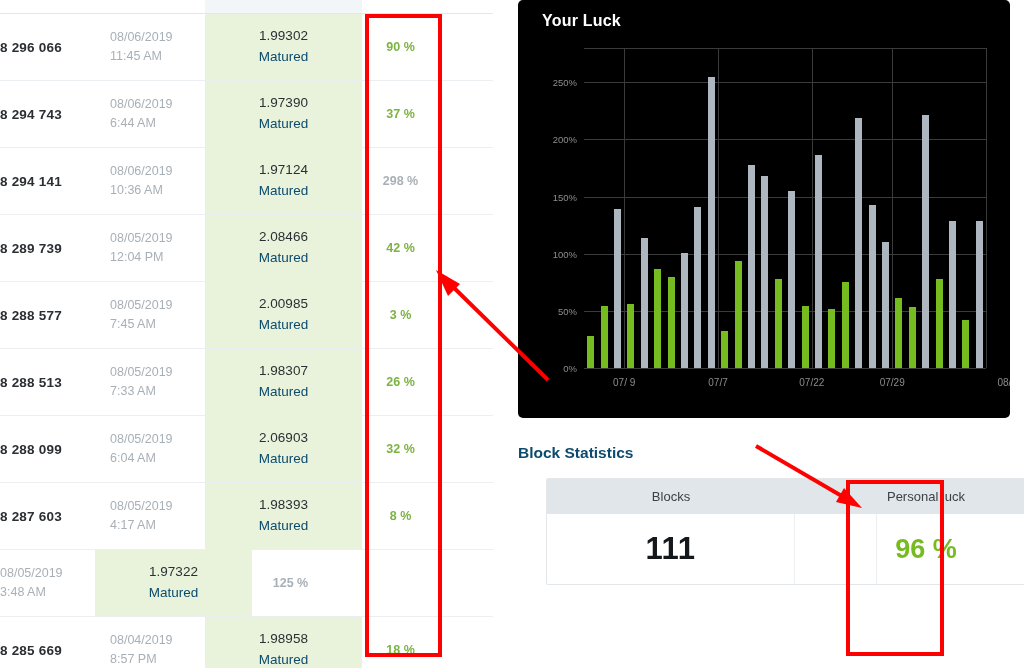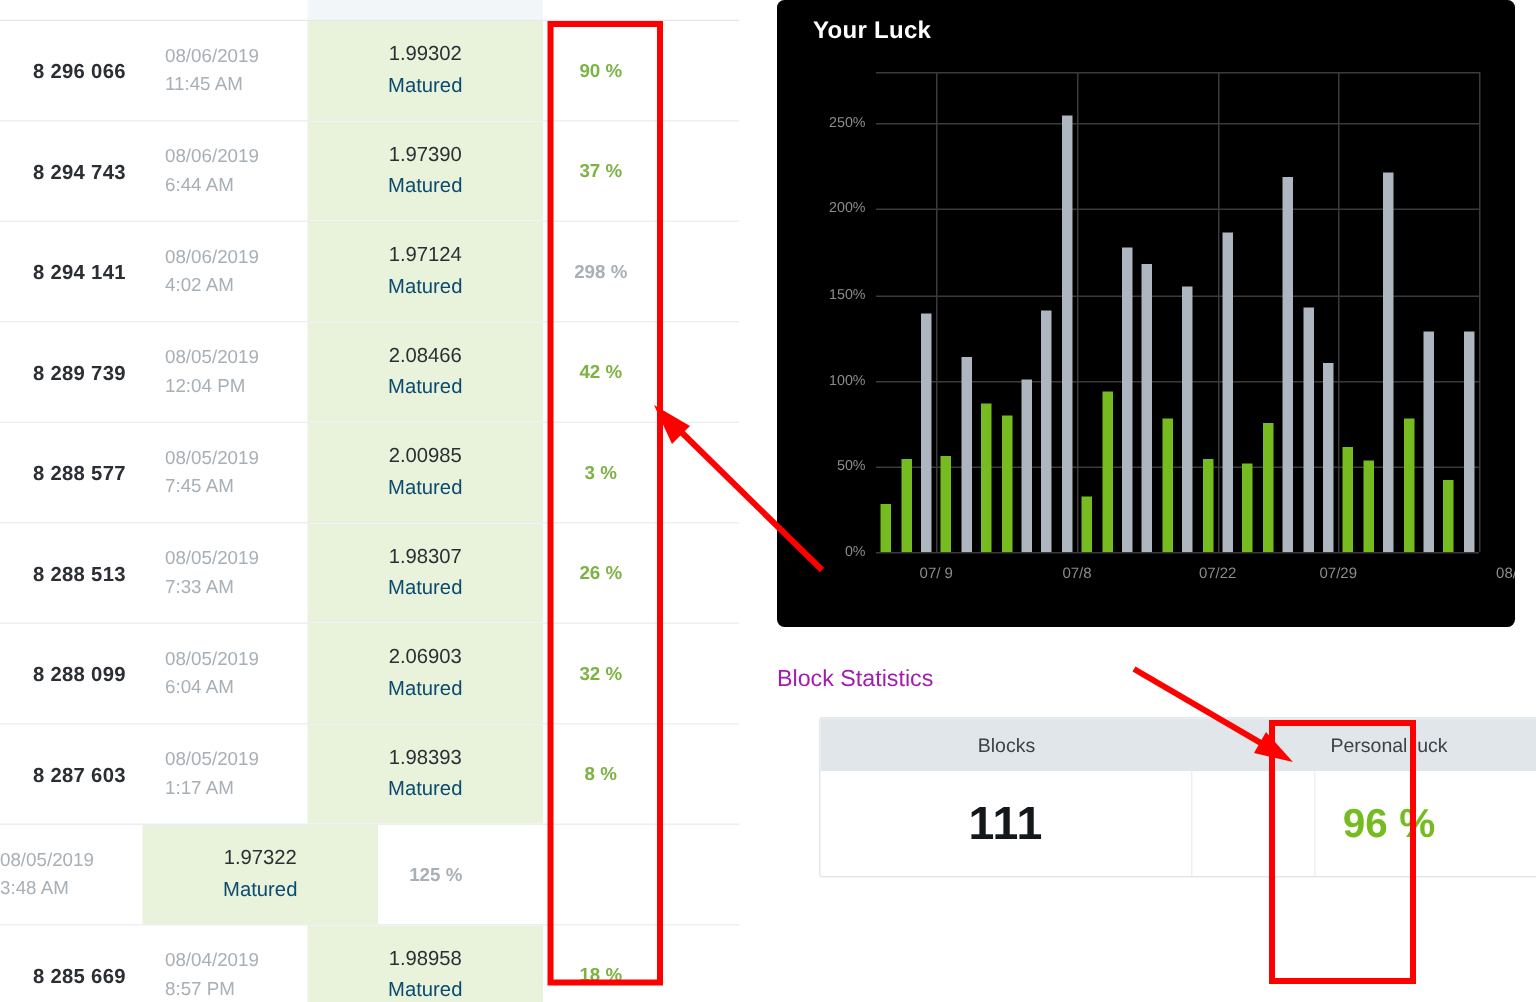--- a/index.html
+++ b/index.html
@@ -19,21 +19,21 @@
   }
   .blk-row {
     position:relative;
     display:flex; align-items:stretch;
     height:67px;
     border-bottom:1px solid #eceff1;
   }
   .blk-row.partial { height:14px; border-bottom:1px solid #e4e7ea; }
   .c-height {
     width:110px; flex:0 0 110px;
-    display:flex; align-items:center; padding-left:22px;
+    display:flex; align-items:center; padding-left:0;
     font-size:13.5px; font-weight:bold; color:#2b2f33;
     letter-spacing:.2px;
   }
   .c-date {
     width:95px; flex:0 0 95px;
     display:flex; flex-direction:column; justify-content:center;
     font-size:12.5px; color:#a8b0b7; line-height:1.55;
   }
   .c-amount {
     flex:0 0 157px; width:157px;
@@ -102,21 +102,21 @@
   .xlabel {
     position:absolute; top:calc(100% + 9px);
     font-size:10px; color:#8c8c8c;
     transform:translateX(-50%);
     white-space:nowrap;
   }
 
   
   #stats-title {
     position:absolute; left:518px; top:444px;
-    font-size:15.5px; font-weight:normal; color:#a21caf;
+    font-size:15.5px; font-weight:bold; color:#0c4a6e;
   }
   #stats-table {
     position:absolute; left:518px; top:478px; width:592px;
     border:1px solid #e3e7ea;
     border-radius:2px;
     background:#fff;
     overflow:hidden;
     margin-left:28px;
   }
   .st-head {
@@ -180,21 +180,21 @@
           <span>1.97390</span>
           <span class="amt-status">Matured</span>
         </div>
         <div class="c-luck good">37 %</div>
         <div class="c-tail"></div>
       </div>
       <div class="blk-row">
         <div class="c-height">8 294 141</div>
         <div class="c-date">
           <span>08/06/2019</span>
-          <span>4:02 AM</span>
+          <span>10:36 AM</span>
         </div>
         <div class="c-amount">
           <span>1.97124</span>
           <span class="amt-status">Matured</span>
         </div>
         <div class="c-luck dim">298 %</div>
         <div class="c-tail"></div>
       </div>
       <div class="blk-row">
         <div class="c-height">8 289 739</div>
@@ -245,21 +245,21 @@
           <span>2.06903</span>
           <span class="amt-status">Matured</span>
         </div>
         <div class="c-luck good">32 %</div>
         <div class="c-tail"></div>
       </div>
       <div class="blk-row">
         <div class="c-height">8 287 603</div>
         <div class="c-date">
           <span>08/05/2019</span>
-          <span>1:17 AM</span>
+          <span>4:17 AM</span>
         </div>
         <div class="c-amount">
           <span>1.98393</span>
           <span class="amt-status">Matured</span>
         </div>
         <div class="c-luck good">8 %</div>
         <div class="c-tail"></div>
       </div>
       <div class="blk-row">
         <div class="c-date">
@@ -308,21 +308,21 @@
       <div class="gridline" style="top: 148.571px;"></div>
       <div class="ylabel" style="top: 148.571px;">150%</div>
       <div class="gridline" style="top: 91.4286px;"></div>
       <div class="ylabel" style="top: 91.4286px;">200%</div>
       <div class="gridline" style="top: 34.2857px;"></div>
       <div class="ylabel" style="top: 34.2857px;">250%</div>
       <div class="gridline" style="top: 0px;"></div>
       <div class="vgrid" style="left: 40.2px;"></div>
       <div class="xlabel" style="left: 40.2px;">07/ 9</div>
       <div class="vgrid" style="left: 134px;"></div>
-      <div class="xlabel" style="left: 134px;">07/8</div>
+      <div class="xlabel" style="left: 134px;">07/7</div>
       <div class="vgrid" style="left: 227.8px;"></div>
       <div class="xlabel" style="left: 227.8px;">07/22</div>
       <div class="vgrid" style="left: 308.2px;"></div>
       <div class="xlabel" style="left: 308.2px;">07/29</div>
       <div class="vgrid" style="left: 402px;"></div>
       <div class="xlabel" style="left: 401px; padding-left: 47px;">08/ 5</div>
       <div class="bar g" style="left: 3.2px; height: 32px;"></div>
       <div class="bar g" style="left: 16.6px; height: 61.7143px;"></div>
       <div class="bar s" style="left: 30px; height: 158.857px;"></div>
       <div class="bar g" style="left: 43.4px; height: 64px;"></div>

